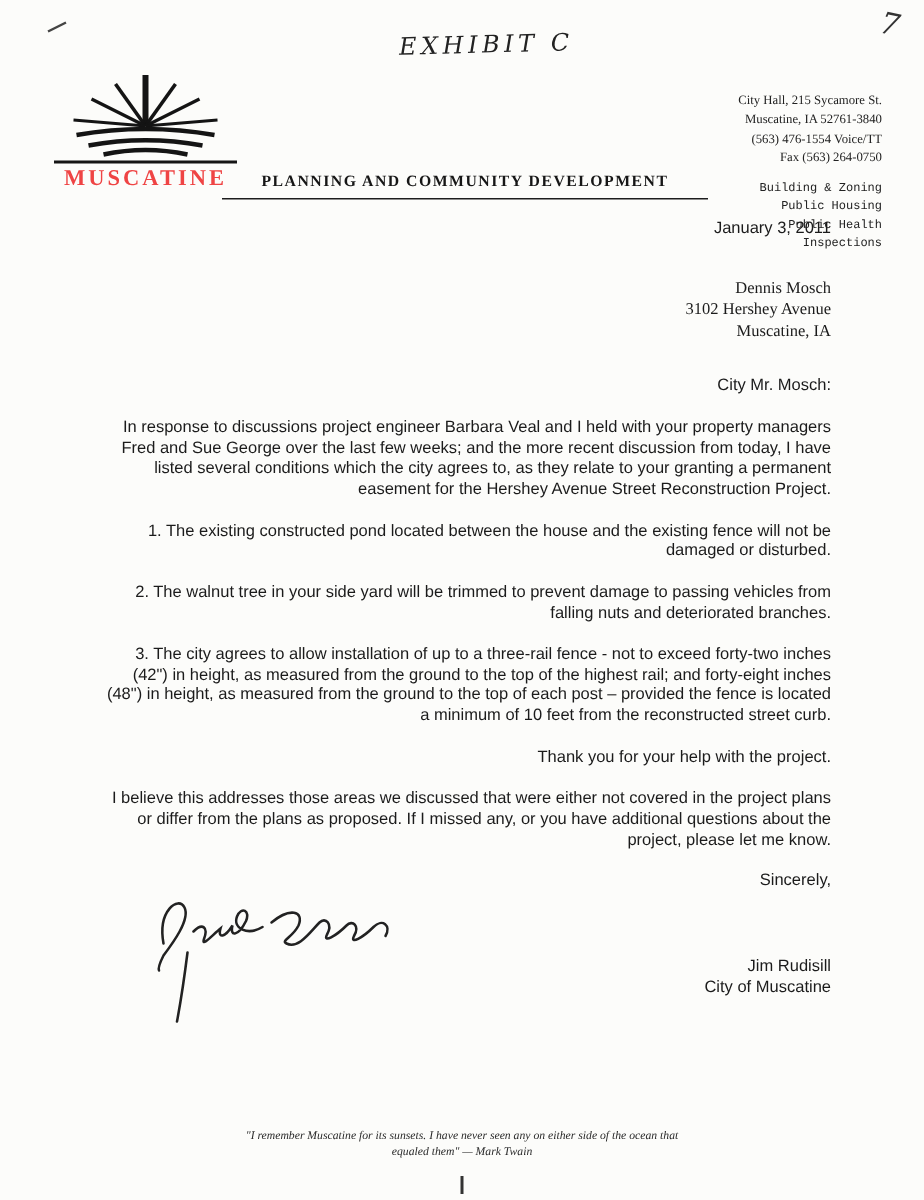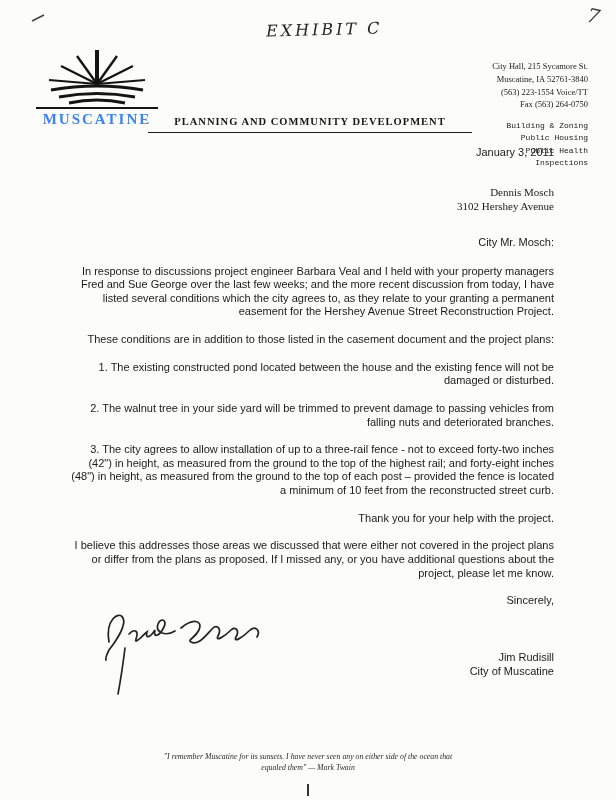--- a/index.html
+++ b/index.html
@@ -30,21 +30,21 @@
   }
   .stray-mark{position:absolute;left:30px;top:12px;}
   .bottom-tick{position:absolute;left:307px;bottom:4px;width:2px;height:12px;background:#333;}
 
   
   .logo{position:absolute;left:36px;top:48px;width:122px;text-align:center;}
   .logo .burst{display:block;margin:0 auto;}
   .logo .rule{height:2px;background:#151515;margin:1px 0 2px 0;}
   .logo .wordmark{
     font-family:"Liberation Serif", serif;
-    font-size:15px;font-weight:bold;letter-spacing:2px;color:#3b82f6;
+    font-size:15px;font-weight:bold;letter-spacing:2px;color:#ef4444;
   }
   .addr{
     position:absolute;right:28px;top:60px;
     font-family:"Liberation Serif", serif;
     font-size:8.5px;line-height:1.5;text-align:right;color:#222;
   }
   .dept{
     position:absolute;left:148px;top:116px;width:324px;
     text-align:center;
     font-family:"Liberation Serif", serif;
@@ -111,45 +111,45 @@
         <path d="M28,55 Q56,49 84,55" stroke-width="3"></path>
       </g>
     </svg>
     <div class="rule"></div>
     <div class="wordmark">MUSCATINE</div>
   </div>
 
   <div class="addr">
     <div>City Hall, 215 Sycamore St.</div>
     <div>Muscatine, IA 52761-3840</div>
-    <div>(563) 223-1554  Voice/TT</div>
+    <div>(563) 476-1554  Voice/TT</div>
     <div>Fax (563) 264-0750</div>
   </div>
 
   <div class="dept">PLANNING AND COMMUNITY DEVELOPMENT</div>
 
   <div class="services">
     <div>Building &amp; Zoning</div>
     <div>Public Housing</div>
     <div>Public Health</div>
     <div>Inspections</div>
   </div>
 
   <div class="content">
     <p class="date">January 3, 2011</p>
 
     <div class="recipient">
       <div>Dennis Mosch</div>
       <div>3102 Hershey Avenue</div>
+      <div>Muscatine, IA</div>
     </div>
 
     <p class="salutation">City Mr. Mosch:</p>
 
     <p>In response to discussions project engineer Barbara Veal and I held with your property managers Fred and Sue George over the last few weeks; and the more recent discussion from today, I have listed several conditions which the city agrees to, as they relate to your granting a permanent easement for the Hershey Avenue Street Reconstruction Project.</p>
-    <p>These conditions are in addition to those listed in the casement document and the project plans:</p>
     <p>1. The existing constructed pond located between the house and the existing fence will not be damaged or disturbed.</p>
     <p>2. The walnut tree in your side yard will be trimmed to prevent damage to passing vehicles from falling nuts and deteriorated branches.</p>
     <p>3. The city agrees to allow installation of up to a three-rail fence - not to exceed forty-two inches (42") in height, as measured from the ground to the top of the highest rail; and forty-eight inches (48") in height, as measured from the ground to the top of each post – provided the fence is located a minimum of 10 feet from the reconstructed street curb.</p>
     <p>Thank you for your help with the project.</p>
     <p>I believe this addresses those areas we discussed that were either not covered in the project plans or differ from the plans as proposed. If I missed any, or you have additional questions about the project, please let me know.</p>
 
     <div class="sig-block">
       <p class="closing">Sincerely,</p>
       <svg class="sig-svg" width="210" height="96" viewBox="0 0 210 96">
         <g stroke="#222" stroke-width="1.7" fill="none" stroke-linecap="round">

